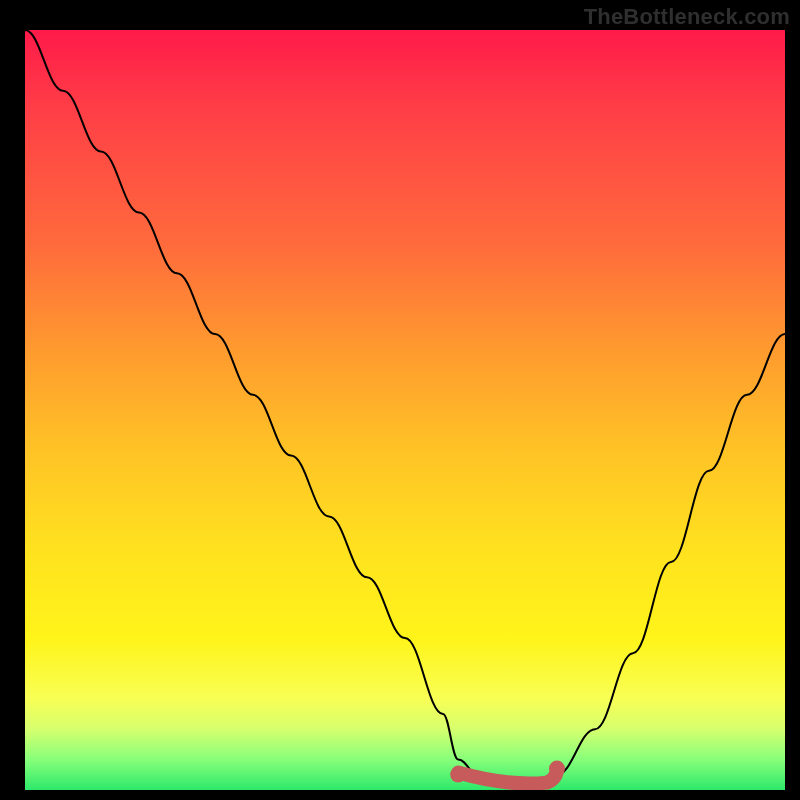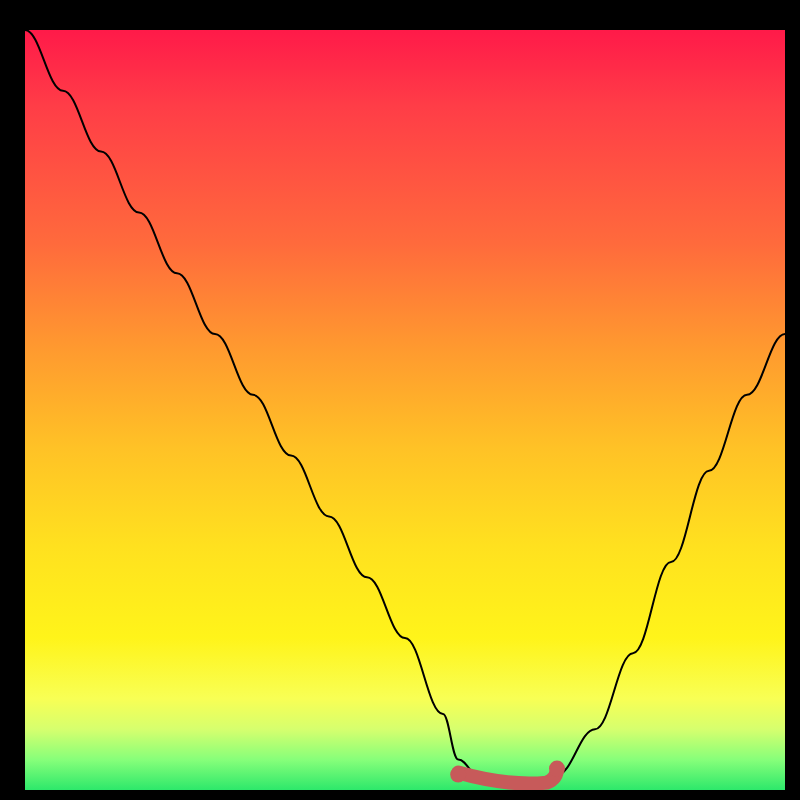--- a/index.html
+++ b/index.html
@@ -60,20 +60,21 @@
   }
   .marker-layer {
     position: absolute;
     inset: 0;
   }
 </style>
 </head>
 <body>
 
 <div class="stage">
+  <div class="watermark">TheBottleneck.com</div>
 
   <div class="plot">
     <div class="gradient"></div>
 
     <svg class="curve-layer" viewBox="0 0 760 760" preserveAspectRatio="none">
       <path id="curve-path" d="M 0.0 0.0 C 15.2 0.0, 22.8 60.8, 38.0 60.8 C 53.2 60.8, 60.8 121.6, 76.0 121.6 C 91.2 121.6, 98.8 182.4, 114.0 182.4 C 129.2 182.4, 136.8 243.2, 152.0 243.2 C 167.2 243.2, 174.8 304.0, 190.0 304.0 C 205.2 304.0, 212.8 364.8, 228.0 364.8 C 243.2 364.8, 250.8 425.6, 266.0 425.6 C 281.2 425.6, 288.8 486.4, 304.0 486.4 C 319.2 486.4, 326.8 547.2, 342.0 547.2 C 357.2 547.2, 364.8 608.0, 380.0 608.0 C 395.2 608.0, 402.8 684.0, 418.0 684.0 C 424.1 684.0, 427.1 729.6, 433.2 729.6 C 442.3 729.6, 446.9 748.6, 456.0 748.6 C 465.1 748.6, 469.7 752.4, 478.8 752.4 C 487.9 752.4, 492.5 752.4, 501.6 752.4 C 507.7 752.4, 510.7 750.9, 516.8 750.9 C 522.9 750.9, 525.9 744.8, 532.0 744.8 C 547.2 744.8, 554.8 699.2, 570.0 699.2 C 585.2 699.2, 592.8 623.2, 608.0 623.2 C 623.2 623.2, 630.8 532.0, 646.0 532.0 C 661.2 532.0, 668.8 440.8, 684.0 440.8 C 699.2 440.8, 706.8 364.8, 722.0 364.8 C 737.2 364.8, 744.8 304.0, 760.0 304.0" fill="none" stroke="#000000" stroke-width="2"></path>
     </svg>
 
     <svg class="marker-layer" viewBox="0 0 760 760" preserveAspectRatio="none">
       <path id="marker-path" d="M 433.2 742.6 Q 482.6 756.6, 522.0 752.6 Q 532.0 748.6, 532.0 738.6" fill="none" stroke="#c75a5a" stroke-width="14" stroke-linecap="round"></path>

